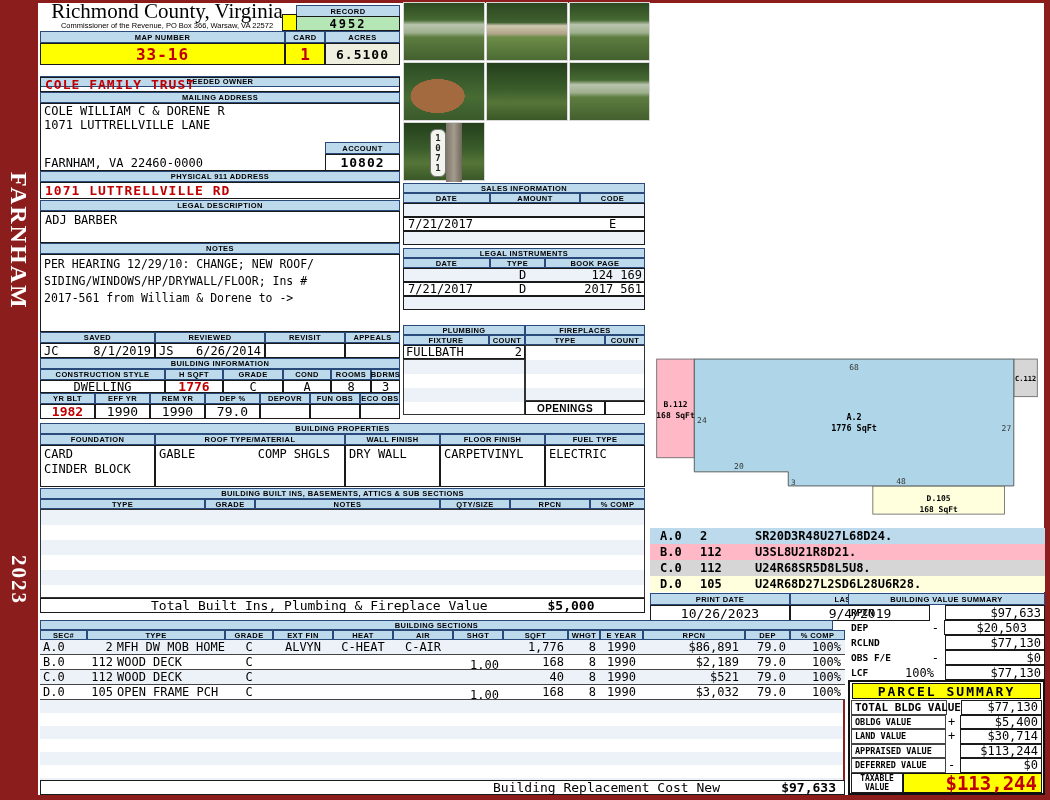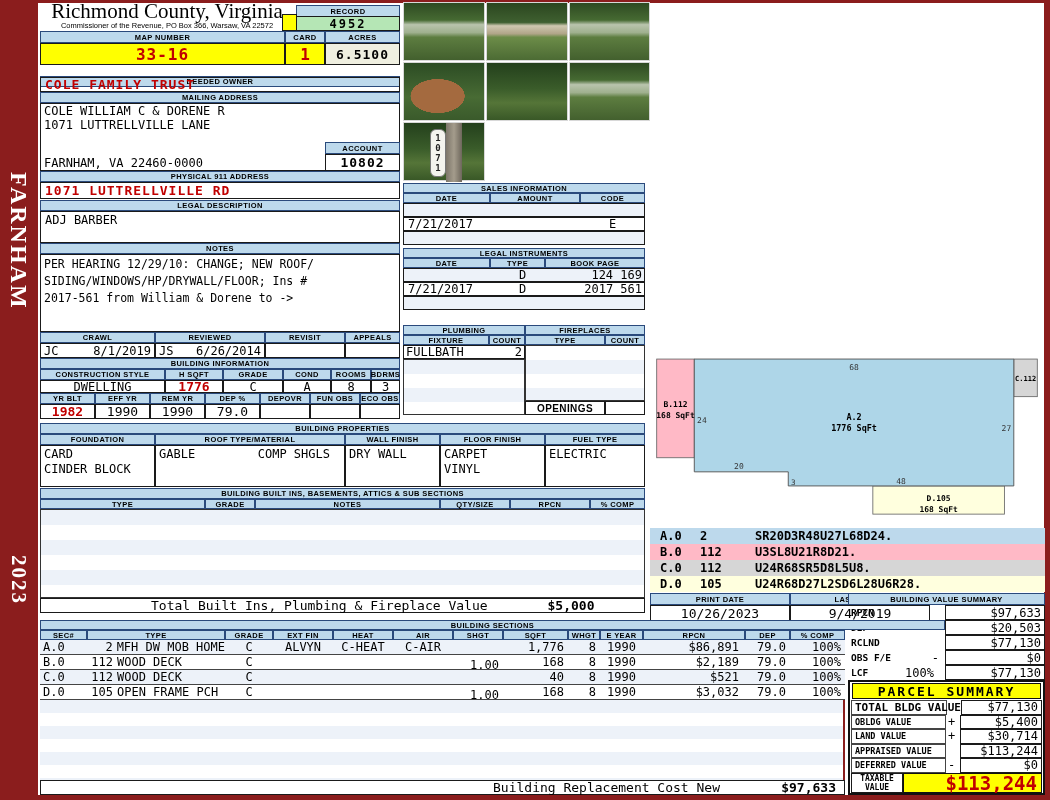--- a/index.html
+++ b/index.html
@@ -103,21 +103,21 @@
 
   <div class="h" style="left:40px;top:200px;width:360px;height:11px">LEGAL DESCRIPTION</div>
   <div class="c b" style="left:40px;top:211px;width:360px;height:32px;align-items:flex-start;padding:1px 4px">ADJ BARBER</div>
 
   <div class="h" style="left:40px;top:243px;width:360px;height:11px">NOTES</div>
   <div class="c b" style="left:40px;top:254px;width:360px;height:78px"></div>
   <div class="c" style="left:44px;top:256px;width:352px;height:15px;font-size:11.5px">PER HEARING 12/29/10: CHANGE; NEW ROOF/</div>
   <div class="c" style="left:44px;top:273px;width:352px;height:15px;font-size:11.5px">SIDING/WINDOWS/HP/DRYWALL/FLOOR; Ins #</div>
   <div class="c" style="left:44px;top:290px;width:352px;height:15px;font-size:11.5px">2017-561 from William &amp; Dorene to -&gt;</div>
 
-  <div class="h" style="left:40px;top:332px;width:115px;height:11px">CRAWL</div>
+  <div class="h" style="left:40px;top:332px;width:115px;height:11px">SAVED</div>
   <div class="h" style="left:155px;top:332px;width:110px;height:11px">REVIEWED</div>
   <div class="h" style="left:265px;top:332px;width:80px;height:11px">REVISIT</div>
   <div class="h" style="left:345px;top:332px;width:55px;height:11px">APPEALS</div>
   <div class="c b" style="left:40px;top:343px;width:115px;height:15px;justify-content:space-between;padding:0 3px">
     <span>JC</span><span>8/1/2019</span>
   </div>
   <div class="c b" style="left:155px;top:343px;width:110px;height:15px;justify-content:space-between;padding:0 3px">
     <span>JS</span><span>6/26/2014</span>
   </div>
   <div class="c b" style="left:265px;top:343px;width:80px;height:15px"></div>
@@ -159,21 +159,21 @@
   <div class="h" style="left:545px;top:434px;width:100px;height:11px">FUEL TYPE</div>
   <div class="c b" style="left:40px;top:445px;width:115px;height:42px;flex-direction:column;align-items:flex-start;justify-content:flex-start;padding:1px 3px;line-height:15px">
     <span>CARD</span>
     <span>CINDER BLOCK</span>
   </div>
   <div class="c b" style="left:155px;top:445px;width:190px;height:42px;align-items:flex-start;justify-content:space-between;padding:1px 14px 0 3px">
     <span>GABLE</span>
     <span>COMP SHGLS</span>
   </div>
   <div class="c b" style="left:345px;top:445px;width:95px;height:42px;align-items:flex-start;padding:1px 3px">DRY WALL</div>
-  <div class="c b" style="left:440px;top:445px;width:105px;height:42px;flex-direction:column;align-items:flex-start;justify-content:flex-start;padding:1px 3px;line-height:15px">
+  <div class="c b" style="left:440px;top:445px;width:105px;height:42px;flex-direction:row;align-items:flex-start;justify-content:flex-start;padding:1px 3px;line-height:15px">
     <span>CARPET</span>
     <span>VINYL</span>
   </div>
   <div class="c b" style="left:545px;top:445px;width:100px;height:42px;align-items:flex-start;padding:1px 3px">ELECTRIC</div>
 
   <div class="h" style="left:40px;top:488px;width:605px;height:11px">BUILDING BUILT INS, BASEMENTS, ATTICS &amp; SUB SECTIONS</div>
   <div class="h" style="left:40px;top:499px;width:165px;height:10px">TYPE</div>
   <div class="h" style="left:205px;top:499px;width:50px;height:10px">GRADE</div>
   <div class="h" style="left:255px;top:499px;width:185px;height:10px">NOTES</div>
   <div class="h" style="left:440px;top:499px;width:70px;height:10px">QTY/SIZE</div>
@@ -287,40 +287,40 @@
 
   <div class="h" style="left:848px;top:593px;width:197px;height:12px">BUILDING VALUE SUMMARY</div>
   <div class="vsrow" style="left:848px;top:605px;width:197px;height:15px">
     <span class="vslabel" style="width:82px">RPCN</span>
     <span style="width:13px"></span>
     <span class="c b rt" style="position:static;width:102px;height:100%;padding-right:3px">$97,633</span>
   </div>
   <div class="vsrow" style="left:848px;top:620px;width:197px;height:15px">
     <span class="vslabel" style="width:82px">DEP</span>
     <span style="width:13px">-</span>
-    <span class="c b rt" style="position:static;width:102px;height:100%;padding-right:3px">$20,503</span>
+    <span class="c b rt" style="position:static;width:102px;height:100%;padding-right:17px">$20,503</span>
   </div>
   <div class="vsrow" style="left:848px;top:635px;width:197px;height:15px">
     <span class="vslabel" style="width:82px">RCLND</span>
     <span style="width:13px"></span>
     <span class="c b rt" style="position:static;width:102px;height:100%;padding-right:3px">$77,130</span>
   </div>
   <div class="vsrow" style="left:848px;top:650px;width:197px;height:15px">
     <span class="vslabel" style="width:82px">OBS F/E</span>
     <span style="width:13px">-</span>
     <span class="c b rt" style="position:static;width:102px;height:100%;padding-right:3px">$0</span>
   </div>
   <div class="vsrow" style="left:848px;top:665px;width:197px;height:15px">
     <span class="vslabel" style="width:55px">LCF</span>
     <span style="width:27px">100%</span>
     <span style="width:13px"></span>
     <span class="c b rt" style="position:static;width:102px;height:100%;padding-right:3px">$77,130</span>
   </div>
 
-  <div class="h" style="left:40px;top:620px;width:905px;height:10px">BUILDING SECTIONS</div>
+  <div class="h" style="left:40px;top:620px;width:793px;height:10px">BUILDING SECTIONS</div>
   <div class="h" style="left:40px;top:630px;width:47px;height:10px">SEC#</div>
   <div class="h" style="left:87px;top:630px;width:138px;height:10px">TYPE</div>
   <div class="h" style="left:225px;top:630px;width:48px;height:10px">GRADE</div>
   <div class="h" style="left:273px;top:630px;width:60px;height:10px">EXT FIN</div>
   <div class="h" style="left:333px;top:630px;width:60px;height:10px">HEAT</div>
   <div class="h" style="left:393px;top:630px;width:60px;height:10px">AIR</div>
   <div class="h" style="left:453px;top:630px;width:50px;height:10px">SHGT</div>
   <div class="h" style="left:503px;top:630px;width:65px;height:10px">SQFT</div>
   <div class="h" style="left:568px;top:630px;width:32px;height:10px">WHGT</div>
   <div class="h" style="left:600px;top:630px;width:43px;height:10px">E YEAR</div>

